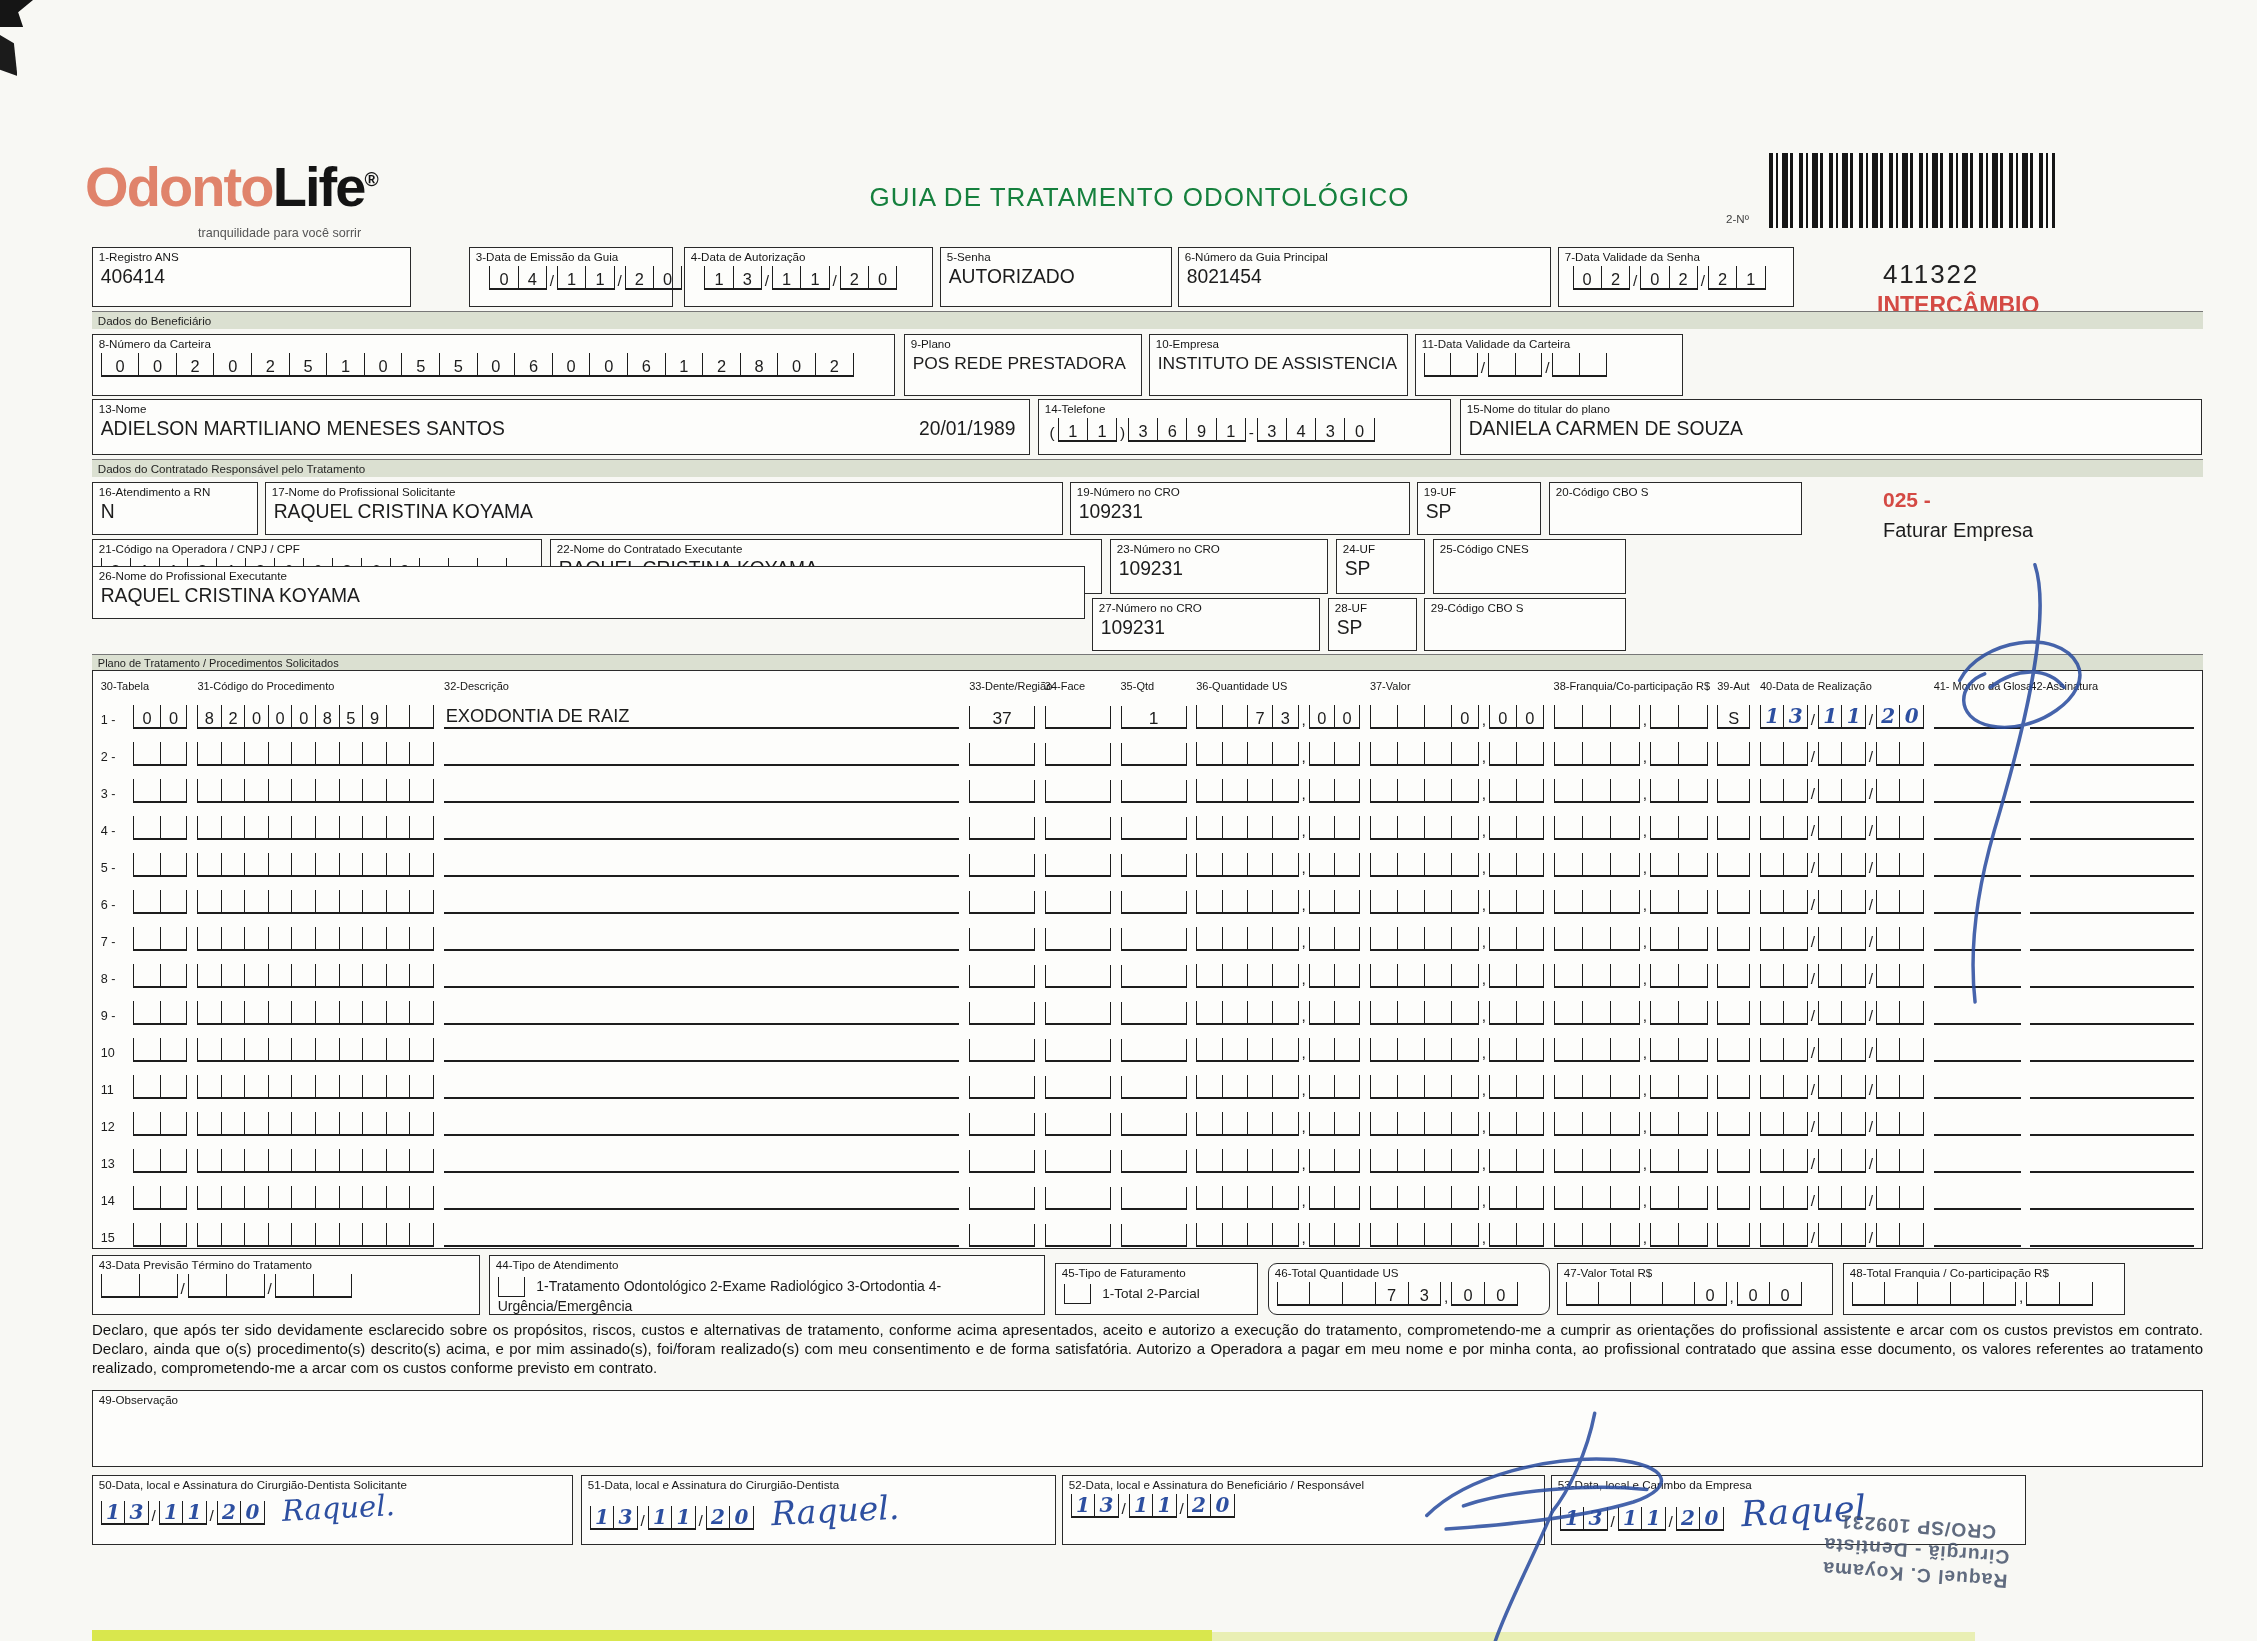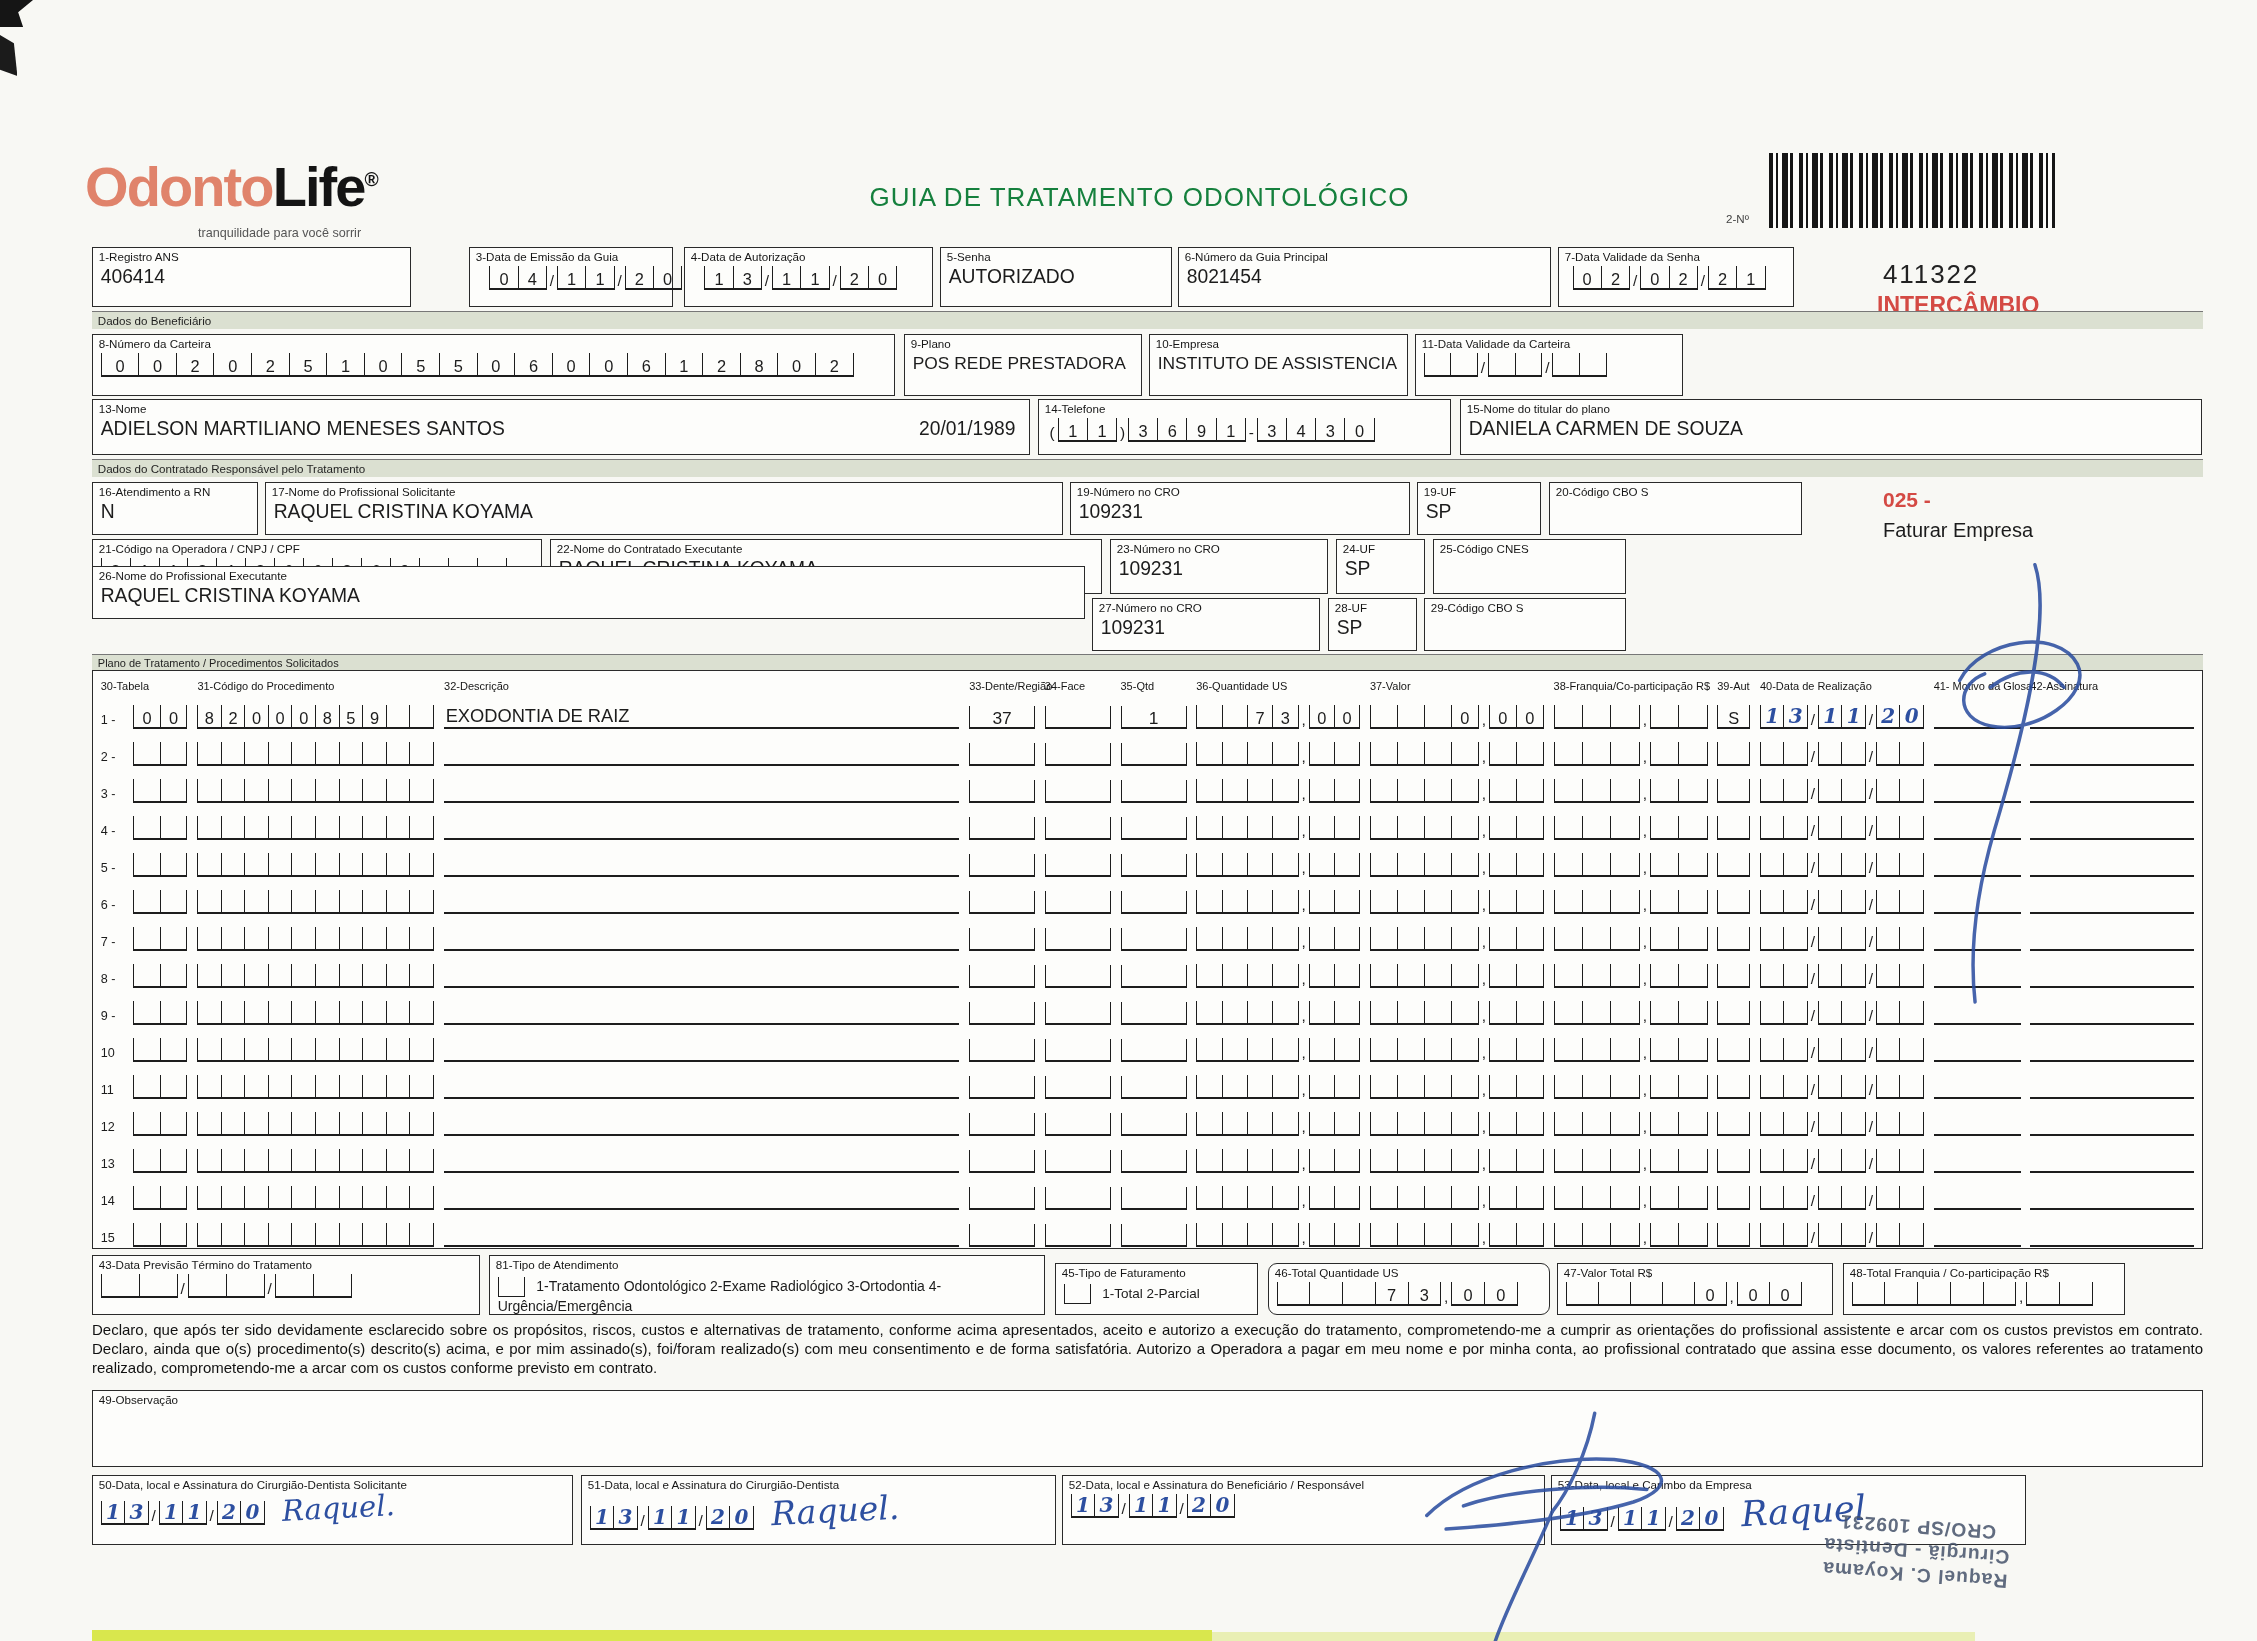--- a/index.html
+++ b/index.html
@@ -1264,21 +1264,21 @@
         <span class="cc cl"></span>
         <span class="cs">/</span>
         <span class="cc"></span>
         <span class="cc cl"></span>
         <span class="cs">/</span>
         <span class="cc"></span>
         <span class="cc cl"></span>
       </div>
   </div>
   <div class="fbox" style="left:489px;top:1255px;width:556px;height:60px;">
-    <div class="flabel">81-Tipo de Atendimento</div>
+    <div class="flabel">44-Tipo de Atendimento</div>
     <div style="padding:5.8px 7.7px 0;">
       <span class="ckbox"></span><span style="font-size:14px;">1-Tratamento Odontológico  2-Exame Radiológico  3-Ortodontia  4-Urgência/Emergência</span>
     </div>
   </div>
   <div class="fbox" style="left:1055px;top:1263px;width:203px;height:52px;">
     <div class="flabel">45-Tipo de Faturamento</div>
     <div style="padding:4.8px 7.7px 0;">
       <span class="ckbox"></span><span style="font-size:13.5px;">1-Total  2-Parcial</span>
     </div>
   </div>

